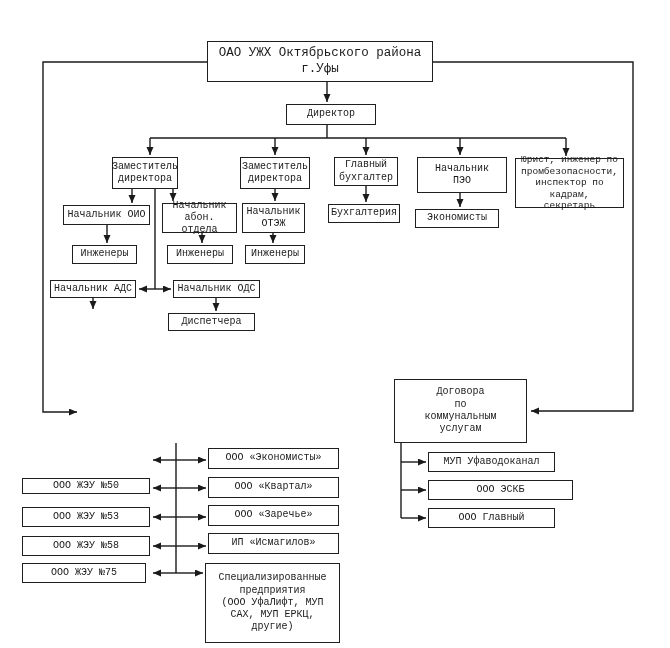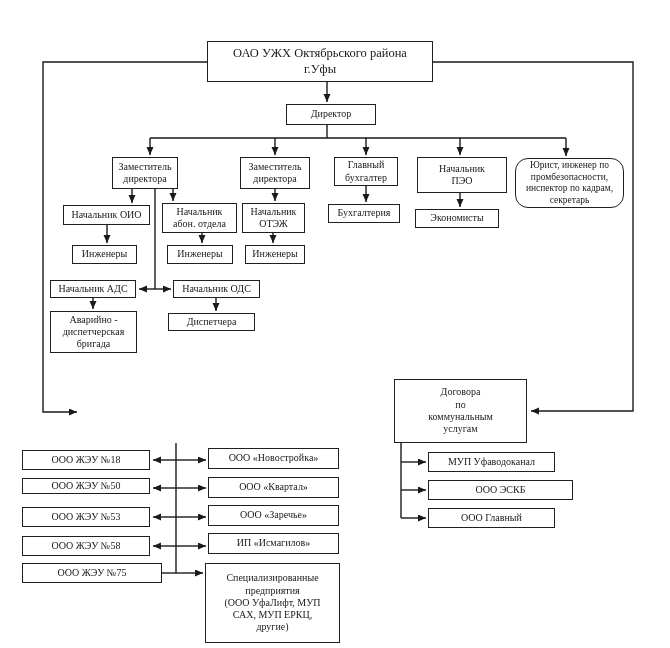--- a/index.html
+++ b/index.html
@@ -1,29 +1,29 @@
 <!DOCTYPE html>
 <html><head>
 <meta charset="utf-8">
 <style>
   html,body{margin:0;padding:0;background:#ffffff;}
   #stage{
     position:relative;width:670px;height:648px;background:#ffffff;
-    font-family:Liberation Serif, serif;color:#1a1a1a;overflow:hidden;
+    font-family:Liberation Mono, monospace;color:#1a1a1a;overflow:hidden;
   }
   #wires{position:absolute;left:0;top:0;pointer-events:none;}
   .c{fill:none;stroke:#1a1a1a;stroke-width:1.4;}
   .node{
     position:absolute;box-sizing:border-box;background:#ffffff;
     border:1.5px solid #1f1f1f;display:flex;align-items:center;justify-content:center;
     text-align:center;white-space:pre-line;font-size:10px;line-height:12.3px;
     padding:1px 2px;
   }
   .title{font-size:12.5px;line-height:15.5px;}
-  .tight{font-size:9.5px;line-height:11.5px;border-radius:13px;}
+  .tight{font-size:9.5px;line-height:11.5px;}
 </style>
 </head>
 <body>
 
 <div id="stage">
 
   <svg id="wires" width="670" height="648" viewBox="0 0 670 648" aria-hidden="true">
     <defs>
       <marker id="arr" markerUnits="userSpaceOnUse" markerWidth="9" markerHeight="8" refX="8" refY="3.5" orient="auto">
         <path d="M0 0 L8 3.5 L0 7 Z" fill="#1a1a1a"></path>
@@ -102,37 +102,33 @@
 
   <div class="node" style="left:72px;top:245px;width:65px;height:19px">Инженеры</div>
   <div class="node" style="left:167px;top:245px;width:66px;height:19px">Инженеры</div>
   <div class="node" style="left:245px;top:245px;width:60px;height:19px">Инженеры</div>
 
   <div class="node" style="left:328px;top:204px;width:72px;height:19px">Бухгалтерия</div>
   <div class="node" style="left:415px;top:209px;width:84px;height:19px">Экономисты</div>
 
   <div class="node" style="left:50px;top:280px;width:86px;height:18px">Начальник АДС</div>
   <div class="node" style="left:173px;top:280px;width:87px;height:18px">Начальник ОДС</div>
-  <div class="node" style="left:50px;top:311px;width:87px;height:42px">Аварийно -
-диспетчерская
-бригада</div>
   <div class="node" style="left:168px;top:313px;width:87px;height:18px">Диспетчера</div>
 
   <div class="node" style="left:394px;top:379px;width:133px;height:64px">Договора
 по
 коммунальным
 услугам</div>
 
-  <div class="node" style="left:22px;top:450px;width:128px;height:20px">ООО ЖЭУ №18</div>
   <div class="node" style="left:22px;top:478px;width:128px;height:16px">ООО ЖЭУ №50</div>
   <div class="node" style="left:22px;top:507px;width:128px;height:20px">ООО ЖЭУ №53</div>
   <div class="node" style="left:22px;top:536px;width:128px;height:20px">ООО ЖЭУ №58</div>
-  <div class="node" style="left:22px;top:563px;width:140px;height:20px">ООО ЖЭУ №75</div>
+  <div class="node" style="left:22px;top:563px;width:124px;height:20px">ООО ЖЭУ №75</div>
 
-  <div class="node" style="left:208px;top:448px;width:131px;height:21px">ООО «Новостройка»</div>
+  <div class="node" style="left:208px;top:448px;width:131px;height:21px">ООО «Экономисты»</div>
   <div class="node" style="left:208px;top:477px;width:131px;height:21px">ООО «Квартал»</div>
   <div class="node" style="left:208px;top:505px;width:131px;height:21px">ООО «Заречье»</div>
   <div class="node" style="left:208px;top:533px;width:131px;height:21px">ИП «Исмагилов»</div>
   <div class="node" style="left:205px;top:563px;width:135px;height:80px">Специализированные
 предприятия
 (ООО УфаЛифт, МУП
 САХ, МУП ЕРКЦ,
 другие)</div>
 
   <div class="node" style="left:428px;top:452px;width:127px;height:20px">МУП Уфаводоканал</div>

